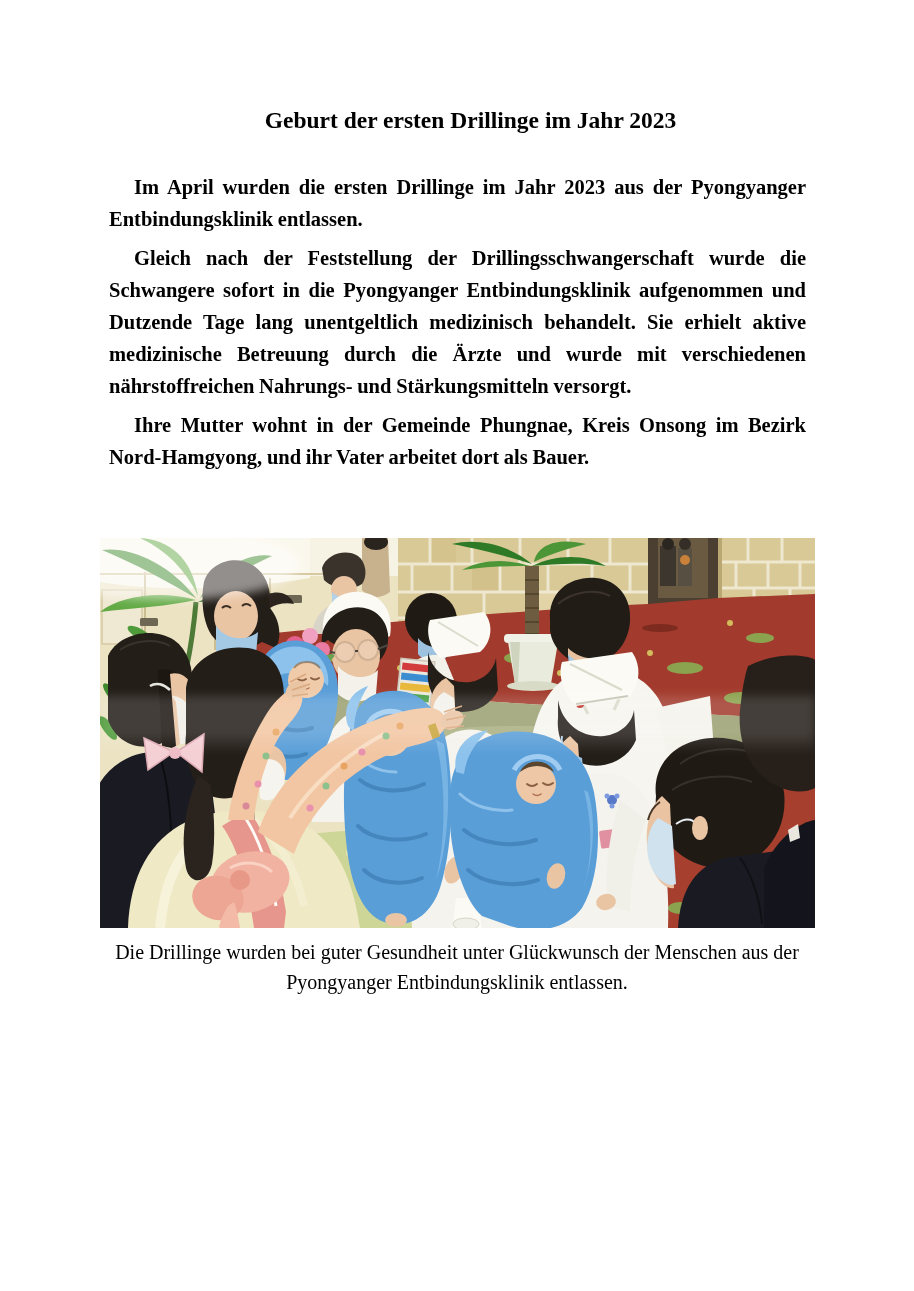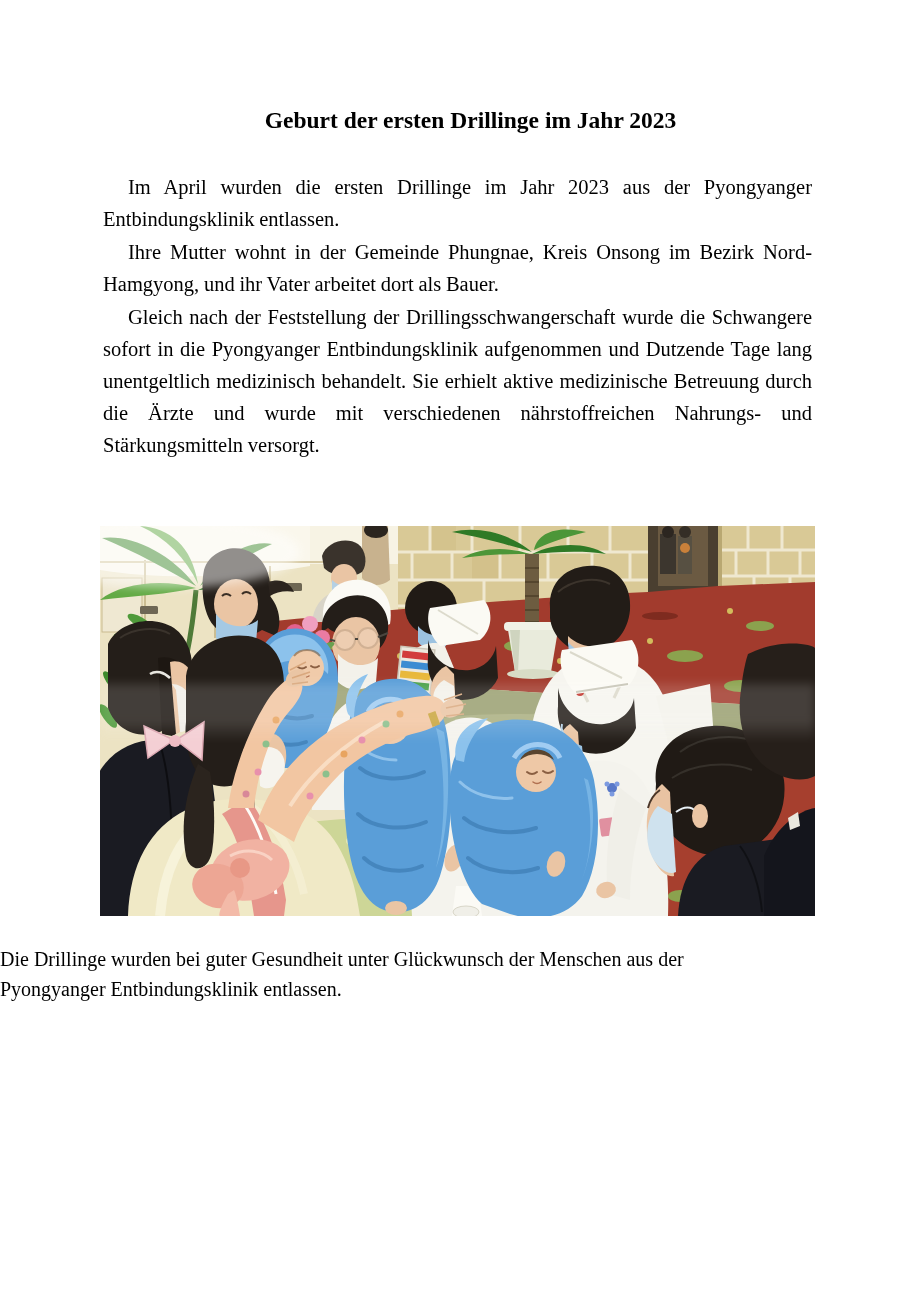--- a/index.html
+++ b/index.html
@@ -21,31 +21,31 @@
     text-align:center;
     padding-left:27px;
   }
   .body-text{
     margin:34px 101px 0 102px;
     font-size:20.5px;
     line-height:32px;
     text-align:justify;
     word-spacing:-0.02em;
   }
-  .body-text p{margin:1px;text-indent:25px;}
+  .body-text p{margin:7px;text-indent:25px;font-weight:bold;}
   .photo-figure{margin:65px 0 0 0;}
   .photo{
     width:715px;height:390px;
     margin:0 auto;
     overflow:hidden;
   }
   .photo svg{display:block;width:715px;height:390px;}
   .caption{
-    margin-top:28px;
-    text-align:left;
+    margin-top:9px;
+    text-align:center;
     font-size:20px;
     line-height:30px;
     white-space:pre-line;
   }
   
   .sk{fill:#eac5a4}.sk2{fill:#f0cbaa}
   .hr{fill:#241e19}.hr2{fill:#2b241e}.hr3{fill:#201a15}.wh2{fill:#f3f2ec}.cp{fill:#fbfaf4}.mw{fill:#f3f1ea}
   .bll{fill:#8cc2ec}
   .fold{stroke:#3f7eb5;stroke-width:4;fill:none;opacity:.75;stroke-linecap:round}
   .foldl{stroke:#9ccaf0;stroke-width:3;fill:none;opacity:.8;stroke-linecap:round}
@@ -55,22 +55,22 @@
 </style>
 </head>
 <body>
 
 <div class="page">
 
   <h1 class="title">Geburt der ersten Drillinge im Jahr 2023</h1>
 
   <div class="body-text">
     <p>Im April wurden die ersten Drillinge im Jahr 2023 aus der Pyongyanger Entbindungsklinik entlassen.</p>
+    <p>Gleich nach der Feststellung der Drillingsschwangerschaft wurde die Schwangere sofort in die Pyongyanger Entbindungsklinik aufgenommen und Dutzende Tage lang unentgeltlich medizinisch behandelt. Sie erhielt aktive medizinische Betreuung durch die Ärzte und wurde mit verschiedenen nährstoffreichen Nahrungs- und Stärkungsmitteln versorgt.</p>
     <p>Ihre Mutter wohnt in der Gemeinde Phungnae, Kreis Onsong im Bezirk Nord-Hamgyong, und ihr Vater arbeitet dort als Bauer.</p>
-    <p>Gleich nach der Feststellung der Drillingsschwangerschaft wurde die Schwangere sofort in die Pyongyanger Entbindungsklinik aufgenommen und Dutzende Tage lang unentgeltlich medizinisch behandelt. Sie erhielt aktive medizinische Betreuung durch die Ärzte und wurde mit verschiedenen nährstoffreichen Nahrungs- und Stärkungsmitteln versorgt.</p>
   </div>
 
   <figure class="photo-figure">
     <div class="photo">
       <svg viewBox="0 0 715 390" xmlns="http://www.w3.org/2000/svg">
         <defs>
           <filter id="soft" x="-50%" y="-50%" width="200%" height="200%">
               <feGaussianBlur stdDeviation="5"></feGaussianBlur>
             </filter>
         </defs>

